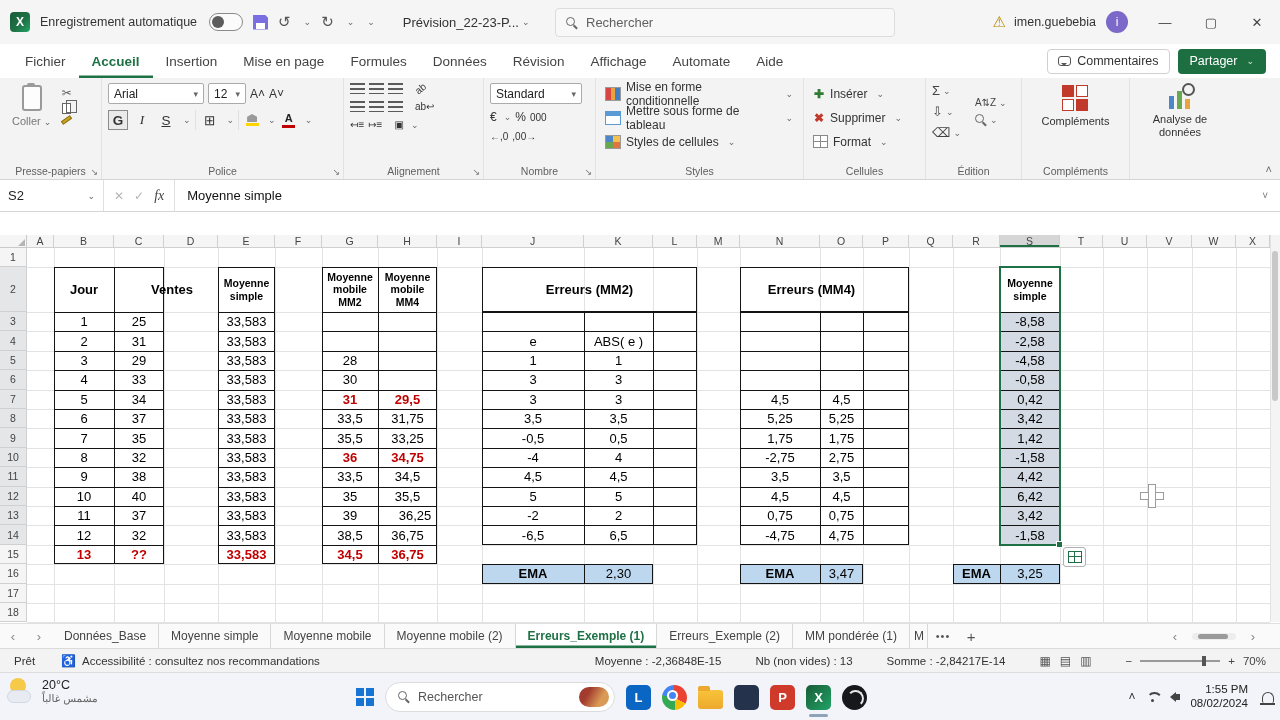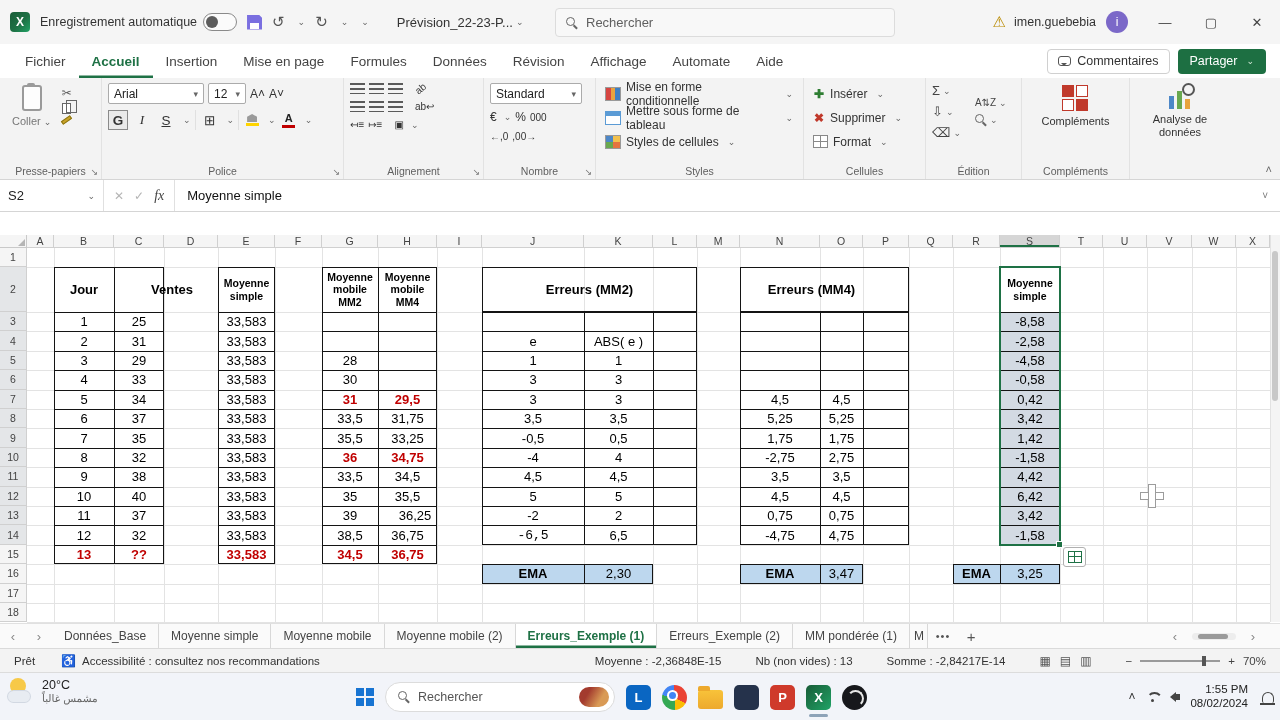--- a/index.html
+++ b/index.html
@@ -4,21 +4,21 @@
 <style>
 *{margin:0;padding:0;box-sizing:border-box}
 html,body{width:1280px;height:720px;overflow:hidden}
 body{font-family:"Liberation Sans",sans-serif;color:#222;background:#fff;position:relative;font-size:13px}
 .bar{position:absolute;left:0;width:1280px}
 .chev{font-size:9px;color:#666;margin-left:3px}
 .sep{width:1px;background:#e0e0e0;align-self:stretch}
 
 #titlebar{top:0;height:44px;background:#f5f5f5;display:flex;align-items:center;padding:0 0 0 10px;gap:10px}
 .xlicon{width:20px;height:20px;border-radius:4px;background:linear-gradient(135deg,#185c37,#1e7145 55%,#21a366);color:#fff;font-weight:bold;font-size:12px;display:flex;align-items:center;justify-content:center}
-.autosave{display:flex;align-items:center;gap:6px;font-size:12.5px;color:#333}
+.autosave{display:flex;align-items:center;gap:12px;font-size:12.5px;color:#333}
 .toggle{width:34px;height:18px;border-radius:9px;background:#fbfbfb;border:1px solid #8a8a8a;position:relative}
 .toggle::before{content:"";position:absolute;left:2px;top:2px;width:12px;height:12px;border-radius:50%;background:#5c5c5c}
 .floppy{width:15px;height:15px;background:#7a6fe0;clip-path:polygon(0 0,78% 0,100% 22%,100% 100%,0 100%);position:relative}
 .floppy::after{content:"";position:absolute;left:3px;bottom:1px;width:9px;height:6px;background:#fff}
 .tglyph{font-size:15px;color:#555}
 .doctitle{display:flex;align-items:center;font-size:13px;color:#333;margin-left:18px}
 .tsearch{position:absolute;left:555px;top:8px;width:340px;height:29px;background:#f8f8f8;border:1px solid #dcdcdc;border-radius:4px;display:flex;align-items:center;gap:8px;padding:0 10px;color:#5f5f5f;font-size:13px}
 .mag{width:12px;height:12px;position:relative;display:inline-block;flex:none}
 .mag::before{content:"";position:absolute;width:7px;height:7px;border:1.6px solid #666;border-radius:50%;left:0;top:0}
 .mag::after{content:"";position:absolute;width:5px;height:1.6px;background:#666;transform:rotate(45deg);left:7px;top:9px}
@@ -696,21 +696,21 @@
     <div class="cell " style="left: 482px; top: 294px; width: 102px; height: 19.4px;">-2</div>
     <div class="cell " style="left: 584px; top: 294px; width: 69px; height: 19.4px;">2</div>
     <div class="cell " style="left: 740px; top: 294px; width: 80px; height: 19.4px;">0,75</div>
     <div class="cell " style="left: 820px; top: 294px; width: 43px; height: 19.4px;">0,75</div>
     <div class="cell " style="left: 1000px; top: 294px; width: 60px; height: 19.4px;">3,42</div>
     <div class="cell " style="left: 54px; top: 313.4px; width: 60px; height: 19.4px;">12</div>
     <div class="cell " style="left: 114px; top: 313.4px; width: 50px; height: 19.4px;">32</div>
     <div class="cell " style="left: 218px; top: 313.4px; width: 57px; height: 19.4px;">33,583</div>
     <div class="cell " style="left: 322px; top: 313.4px; width: 56px; height: 19.4px;">38,5</div>
     <div class="cell " style="left: 378px; top: 313.4px; width: 59px; height: 19.4px;">36,75</div>
-    <div class="cell " style="left: 482px; top: 313.4px; width: 102px; height: 19.4px; font-family: Liberation Mono, monospace;">-6,5</div>
+    <div class="cell " style="left: 482px; top: 313.4px; width: 102px; height: 19.4px;">-6,5</div>
     <div class="cell " style="left: 584px; top: 313.4px; width: 69px; height: 19.4px;">6,5</div>
     <div class="cell " style="left: 740px; top: 313.4px; width: 80px; height: 19.4px;">-4,75</div>
     <div class="cell " style="left: 820px; top: 313.4px; width: 43px; height: 19.4px;">4,75</div>
     <div class="cell " style="left: 1000px; top: 313.4px; width: 60px; height: 19.4px;">-1,58</div>
     <div class="cell c-red" style="left: 54px; top: 332.8px; width: 60px; height: 19.4px;">13</div>
     <div class="cell c-red" style="left: 114px; top: 332.8px; width: 50px; height: 19.4px;">??</div>
     <div class="cell c-red" style="left: 218px; top: 332.8px; width: 57px; height: 19.4px;">33,583</div>
     <div class="cell c-red" style="left: 322px; top: 332.8px; width: 56px; height: 19.4px;">34,5</div>
     <div class="cell c-red" style="left: 378px; top: 332.8px; width: 59px; height: 19.4px;">36,75</div>
     <div class="cell c-ema" style="left: 482px; top: 352.2px; width: 102px; height: 19.4px;">EMA</div>

